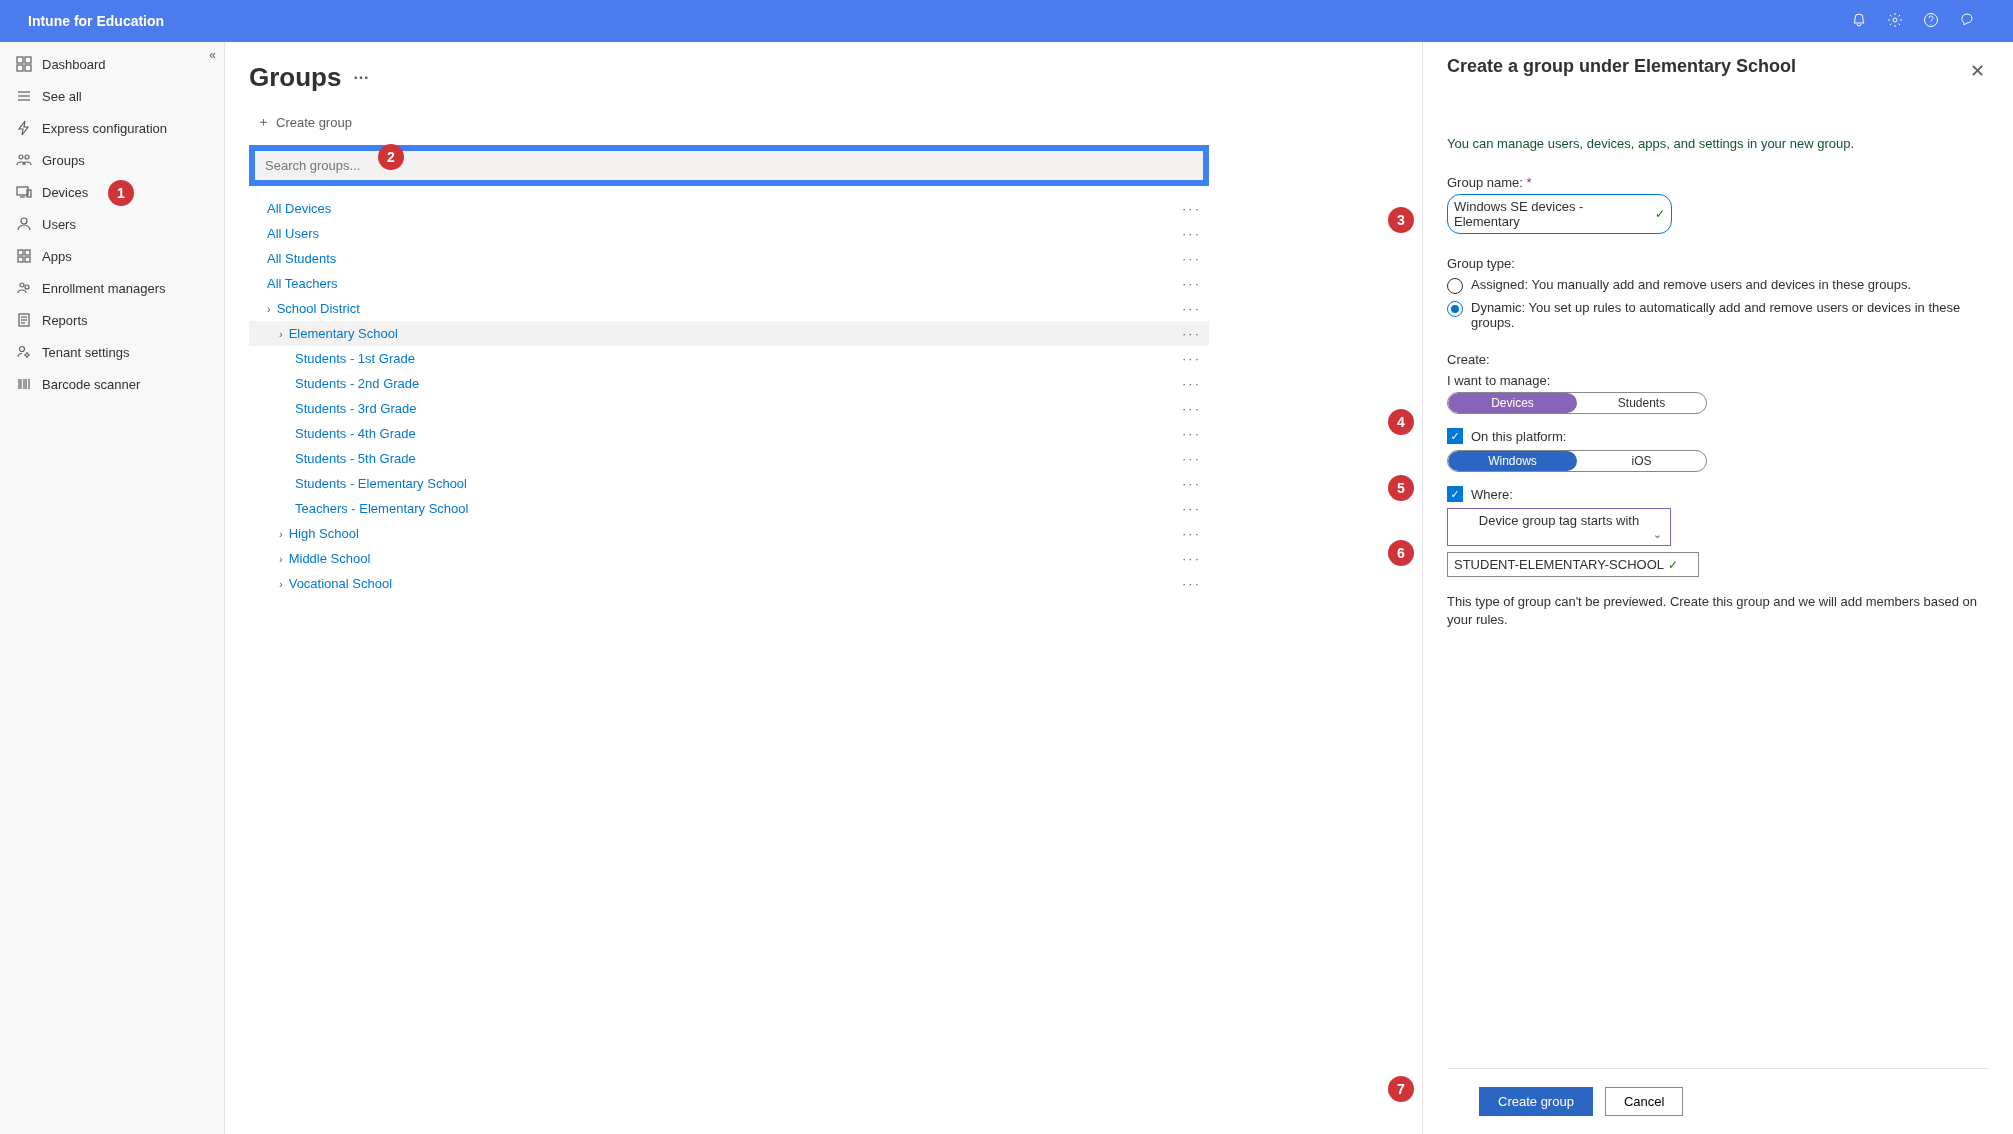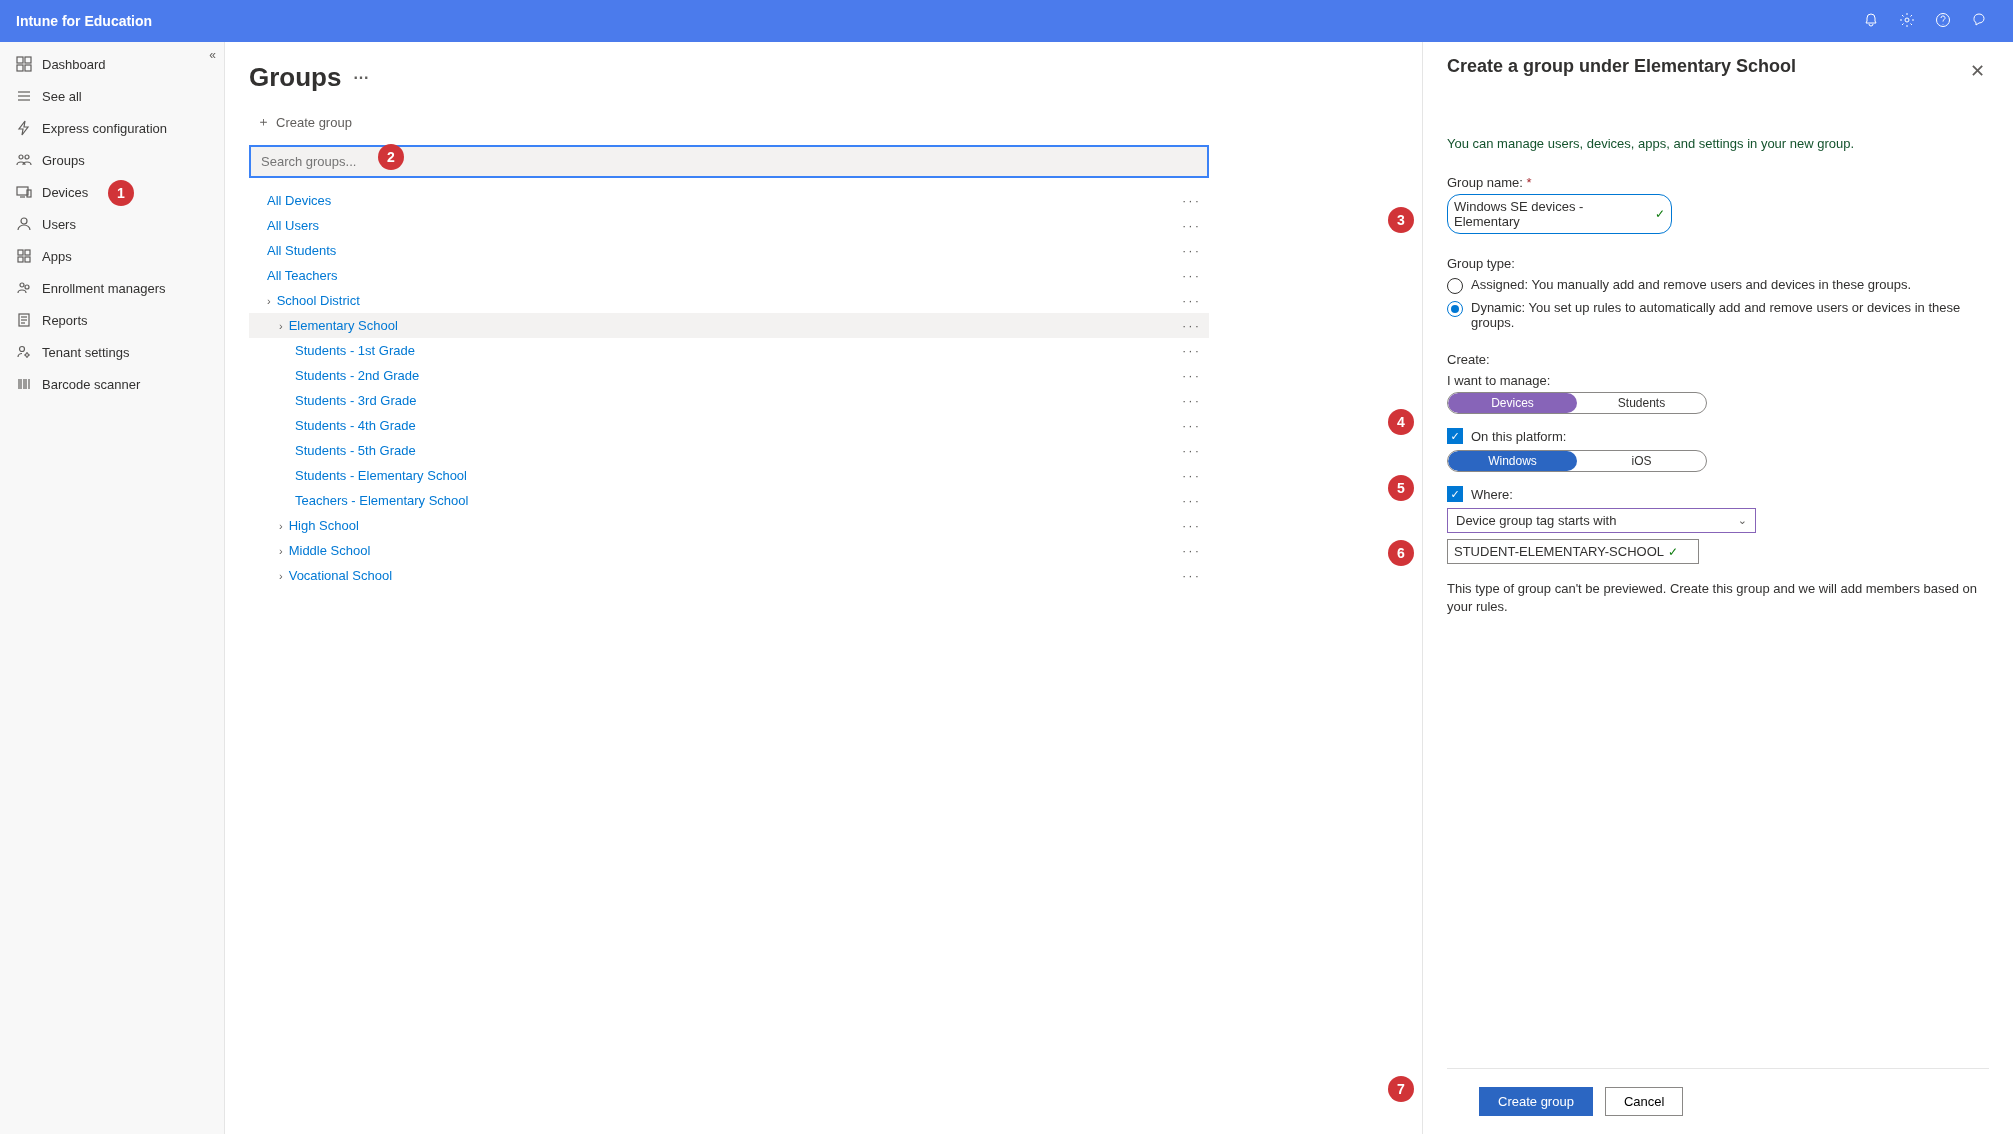--- a/index.html
+++ b/index.html
@@ -1,19 +1,19 @@
 <!DOCTYPE html>
 <html><head>
 <meta charset="utf-8">
 <style>
 * { margin: 0; padding: 0; box-sizing: border-box; font-family: "Segoe UI", Arial, sans-serif; }
 body { width: 2013px; height: 1134px; background: #fff; overflow: hidden; font-size: 13px; color: #323130; }
 
 
-.topbar { height: 42px; background: #4b7bec; display: flex; align-items: center; padding: 0 16px; color: #fff; }
+.topbar { height: 42px; background: #4b7bec; display: flex; align-items: center; padding: 0 28px; color: #fff; }
 .topbar .title { font-size: 14px; font-weight: 600; }
 .topbar .spacer { flex: 1; }
 .topbar .tb-icon { width: 36px; text-align: center; cursor: pointer; }
 
 
 .layout { display: flex; height: calc(1134px - 42px); }
 
 
 .leftnav { width: 225px; border-right: 1px solid #e5e5e5; background: #f8f8f8; padding-top: 6px; position: relative; }
 .leftnav .collapse { position: absolute; right: 8px; top: 6px; color: #605e5c; font-size: 12px; cursor: pointer; }
@@ -21,21 +21,21 @@
 .nav-item svg { width: 16px; height: 16px; flex-shrink: 0; stroke: #605e5c; fill: none; stroke-width: 1.2; }
 
 
 .main { flex: 1; background: #fff; padding: 12px 24px; overflow: auto; border-right: 1px solid #e5e5e5; }
 .breadcrumb { color: #0078d4; font-size: 13px; }
 .breadcrumb .chev { color: #605e5c; margin-left: 4px; }
 .page-title { font-size: 26px; font-weight: 600; margin: 8px 0 20px; display: flex; align-items: center; gap: 12px; }
 .page-title .dots { color: #605e5c; font-size: 16px; cursor: pointer; }
 .toolbar { margin-bottom: 14px; }
 .create-btn { color: #605e5c; font-size: 13px; cursor: pointer; display: inline-flex; align-items: center; gap: 6px; margin-left: 8px; }
-.search { background: #f3f2f1; border: 2px solid #3b82f6; padding: 7px 10px; width: 960px; color: #605e5c; font-size: 13px; }
+.search { background: #f3f2f1; border: 6px solid #3b82f6; padding: 7px 10px; width: 960px; color: #605e5c; font-size: 13px; }
 .tree { margin-top: 10px; width: 960px; }
 .tree-row { display: flex; align-items: center; padding: 5px 8px; font-size: 13px; }
 .tree-row .label { color: #0078d4; cursor: pointer; }
 .tree-row .dots { margin-left: auto; color: #605e5c; cursor: pointer; letter-spacing: 2px; }
 .tree-row.selected { background: #f3f2f1; }
 .tree-row .chevr { color: #605e5c; margin-right: 6px; font-size: 11px; }
 .indent1 { padding-left: 18px; }
 .indent2 { padding-left: 30px; }
 .indent3 { padding-left: 46px; }
 
@@ -55,21 +55,21 @@
 .radio { width: 16px; height: 16px; border: 1px solid #323130; border-radius: 50%; margin-top: 1px; flex-shrink: 0; position: relative; }
 .radio.selected { border-color: #0078d4; }
 .radio.selected::after { content: ""; position: absolute; inset: 3px; background: #0078d4; border-radius: 50%; }
 .section-gap { margin-top: 22px; }
 .toggle { display: inline-flex; border: 1px solid #8a8886; border-radius: 12px; overflow: hidden; height: 22px; width: 260px; }
 .toggle .opt { flex: 1; text-align: center; font-size: 12px; line-height: 20px; cursor: pointer; }
 .toggle .opt.active.purple { background: #8764b8; color: #fff; border-radius: 11px; }
 .toggle .opt.active.blue { background: #2b66c2; color: #fff; border-radius: 11px; }
 .check-row { display: flex; align-items: center; gap: 8px; margin-top: 14px; margin-bottom: 6px; }
 .checkbox { width: 16px; height: 16px; background: #0078d4; color: #fff; font-size: 11px; text-align: center; line-height: 16px; }
-.select { border: 1px solid #605e5c; padding: 4px 8px; width: 309px; display: flex; align-items: center; font-size: 13px; cursor: pointer; }
+.select { border: 1px solid #605e5c; padding: 4px 8px; width: 224px; display: flex; align-items: center; font-size: 13px; cursor: pointer; flex-direction: column; }
 .select .chev { margin-left: auto; font-size: 11px; color: #605e5c; }
 .note { margin-top: 16px; line-height: 1.4; }
 .panel-footer { border-top: 1px solid #e5e5e5; padding: 18px 0; display: flex; gap: 12px; padding-left: 32px; }
 .btn { padding: 6px 18px; border: 1px solid #8a8886; background: #fff; font-size: 13px; cursor: pointer; }
 .btn.primary { background: #2b66c2; color: #fff; border-color: #2b66c2; }
 
 
 .hint { position: absolute; width: 26px; height: 26px; border-radius: 50%; background: #d13438; color: #fff; font-weight: 700; font-size: 14px; display: flex; align-items: center; justify-content: center; z-index: 50; }
 </style>
 </head>

